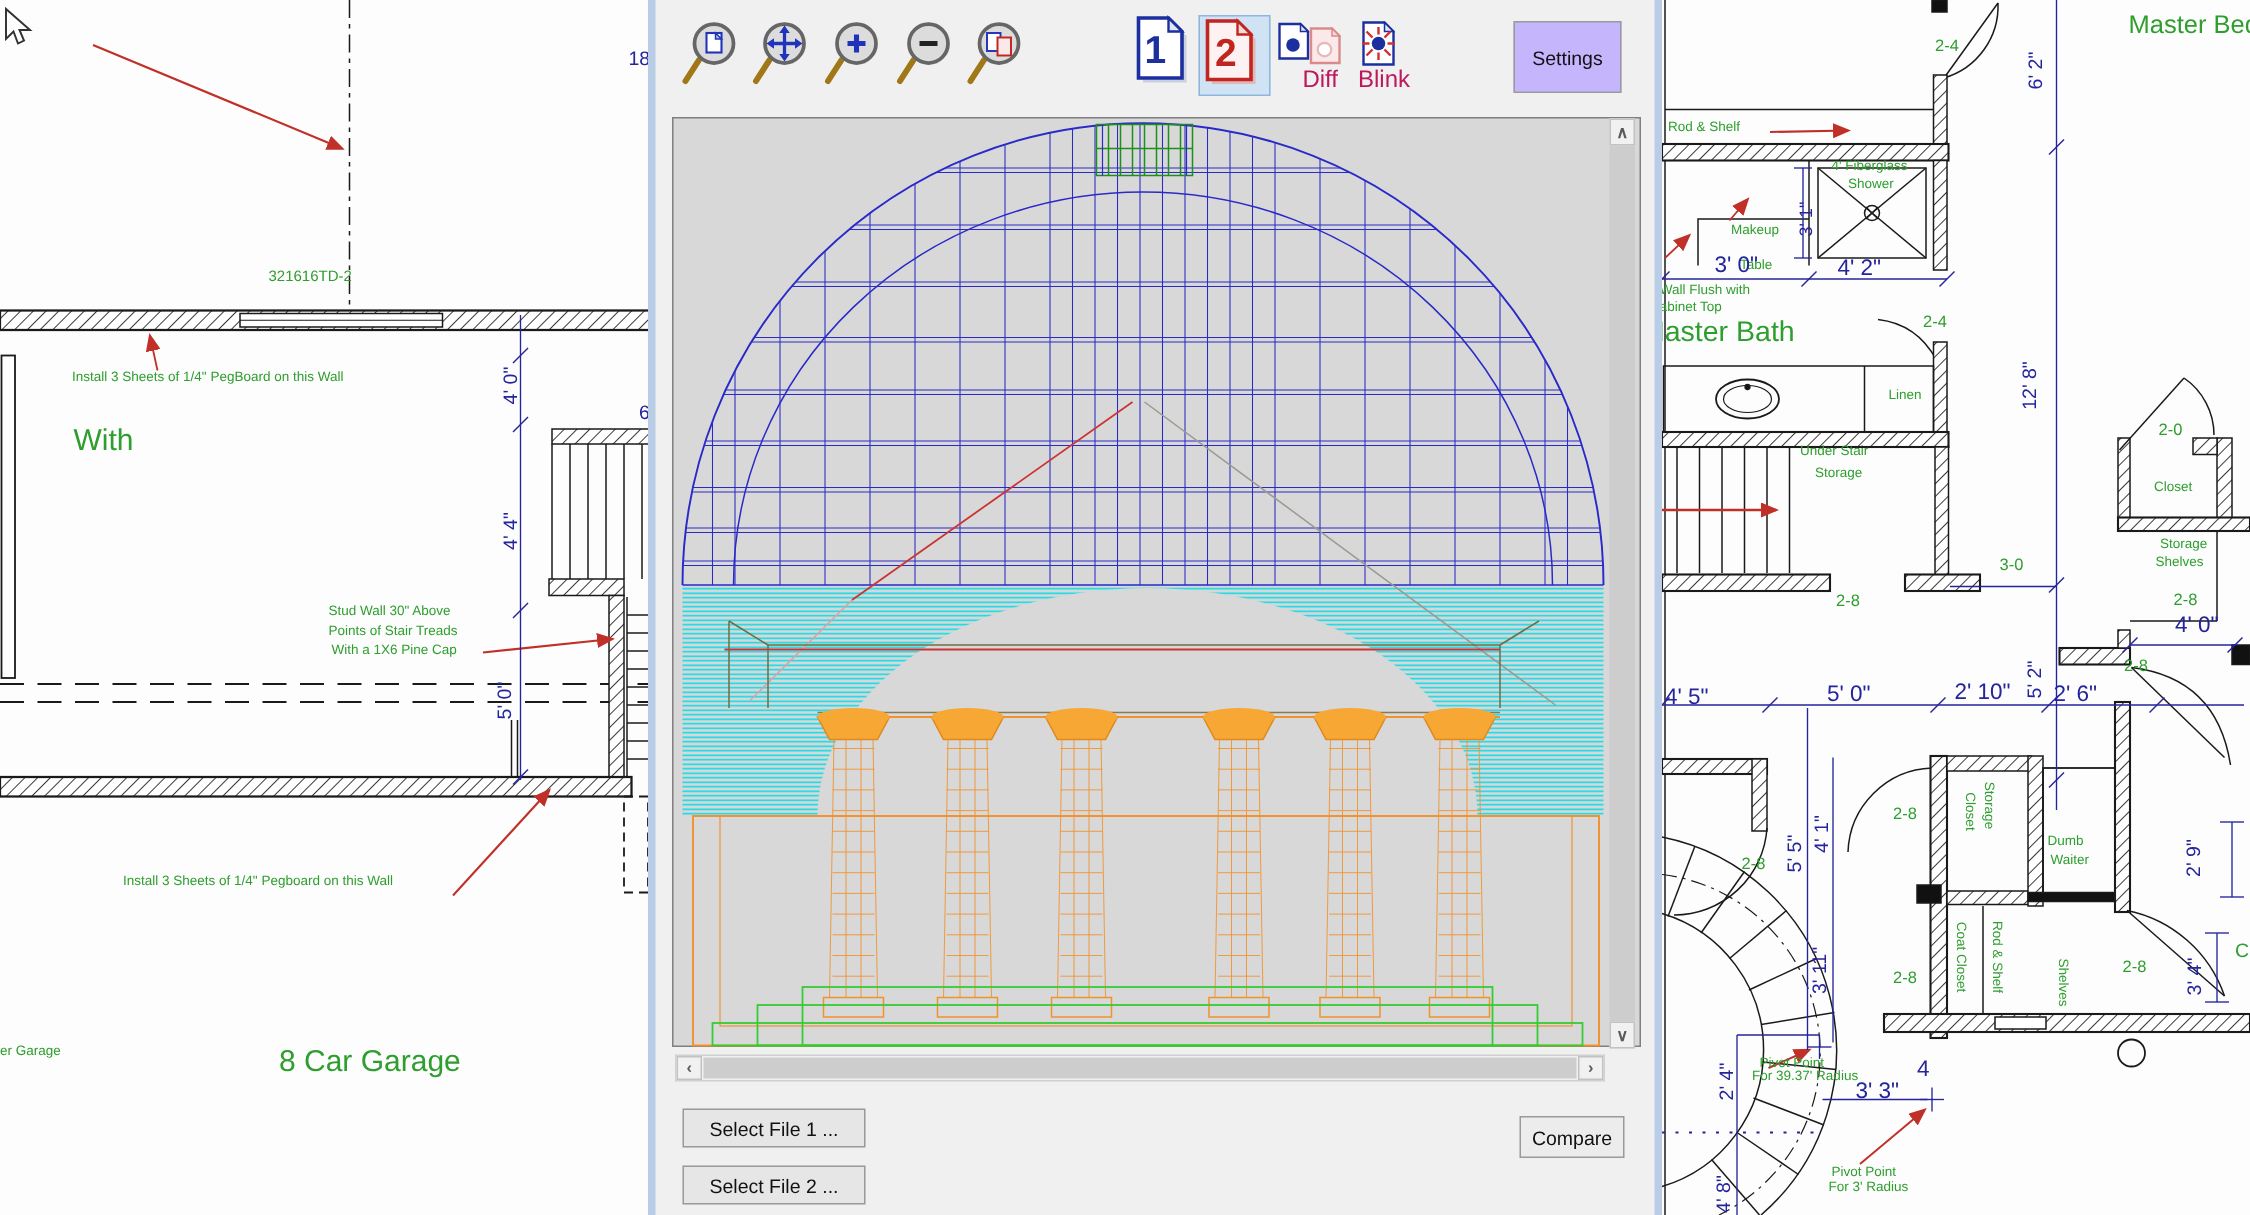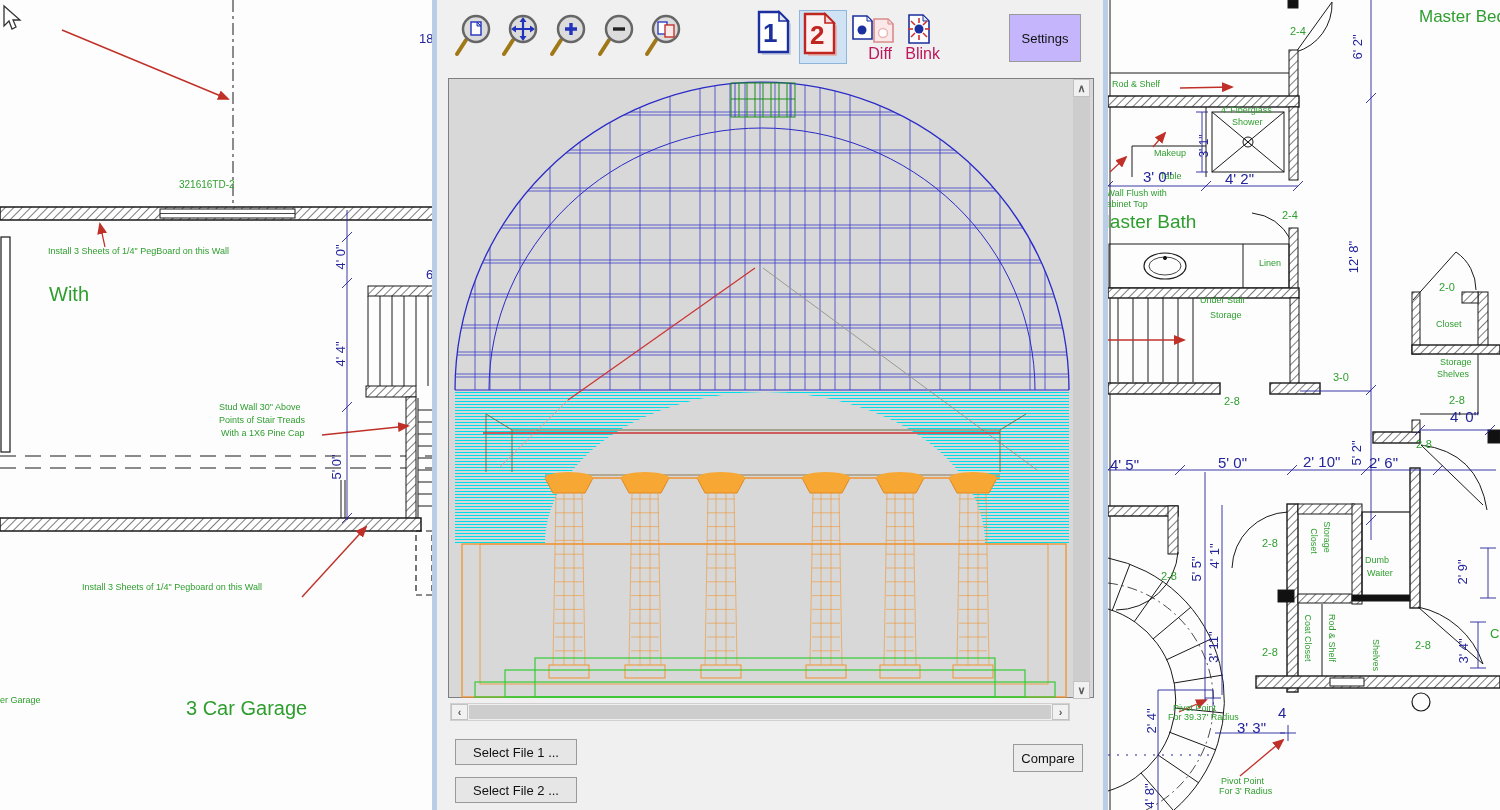--- a/index.html
+++ b/index.html
@@ -224,21 +224,21 @@
     <span class="plan-label room" style="left: 49px; top: 284px; font-size: 20px;">With</span>
     <span class="plan-label dim" style="left: 340px; top: 257px; font-size: 13px; transform: translate(-50%, -50%) rotate(-90deg);">4' 0"</span>
     <span class="plan-label dim" style="left: 340px; top: 354px; font-size: 13px; transform: translate(-50%, -50%) rotate(-90deg);">4' 4"</span>
     <span class="plan-label dim" style="left: 336px; top: 467px; font-size: 13px; transform: translate(-50%, -50%) rotate(-90deg);">5' 0"</span>
     <span class="plan-label dim" style="left: 426px; top: 268px; font-size: 13px;">6'</span>
     <span class="plan-label note" style="left: 219px; top: 403px;">Stud Wall 30" Above</span>
     <span class="plan-label note" style="left: 219px; top: 416px;">Points of Stair Treads</span>
     <span class="plan-label note" style="left: 221px; top: 429px;">With a 1X6 Pine Cap</span>
     <span class="plan-label note" style="left: 82px; top: 583px;">Install 3 Sheets of 1/4" Pegboard on this Wall</span>
     <span class="plan-label note" style="left: 0px; top: 696px;">er Garage</span>
-    <span class="plan-label room" style="left: 186px; top: 698px; font-size: 20px;">3 Car Garage</span>
+    <span class="plan-label room" style="left: 186px; top: 698px; font-size: 20px;">8 Car Garage</span>
     <span class="plan-label room" style="left: 1419px; top: 8px; font-size: 17px;">Master Bed</span>
     <span class="plan-label dim" style="left: 1357px; top: 47px; font-size: 13px; transform: translate(-50%, -50%) rotate(-90deg);">6' 2"</span>
     <span class="plan-label note" style="left: 1290px; top: 26px; font-size: 11px;">2-4</span>
     <span class="plan-label note" style="left: 1112px; top: 80px;">Rod &amp; Shelf</span>
     <span class="plan-label note" style="left: 1221px; top: 106px;">4' Fiberglass</span>
     <span class="plan-label note" style="left: 1232px; top: 118px;">Shower</span>
     <span class="plan-label dim" style="left: 1204px; top: 146px; font-size: 12px; transform: translate(-50%, -50%) rotate(-90deg);">3' 1"</span>
     <span class="plan-label note" style="left: 1154px; top: 149px;">Makeup</span>
     <span class="plan-label note" style="left: 1160px; top: 172px; text-align: center;">Table</span>
     <span class="plan-label dim" style="left: 1143px; top: 169px; font-size: 15px;">3' 0"</span>

